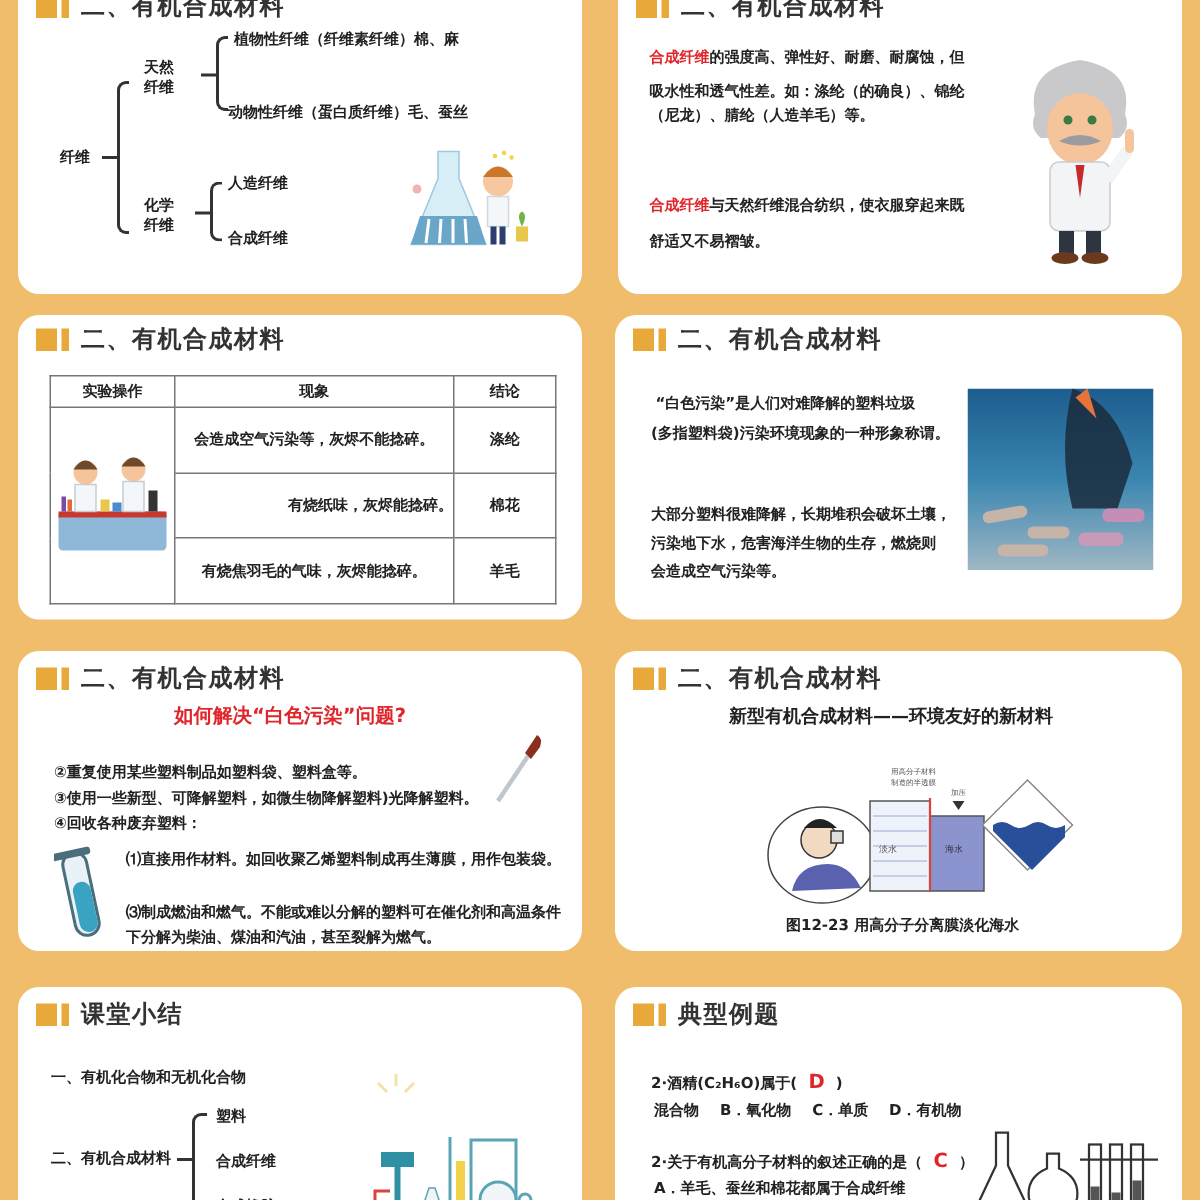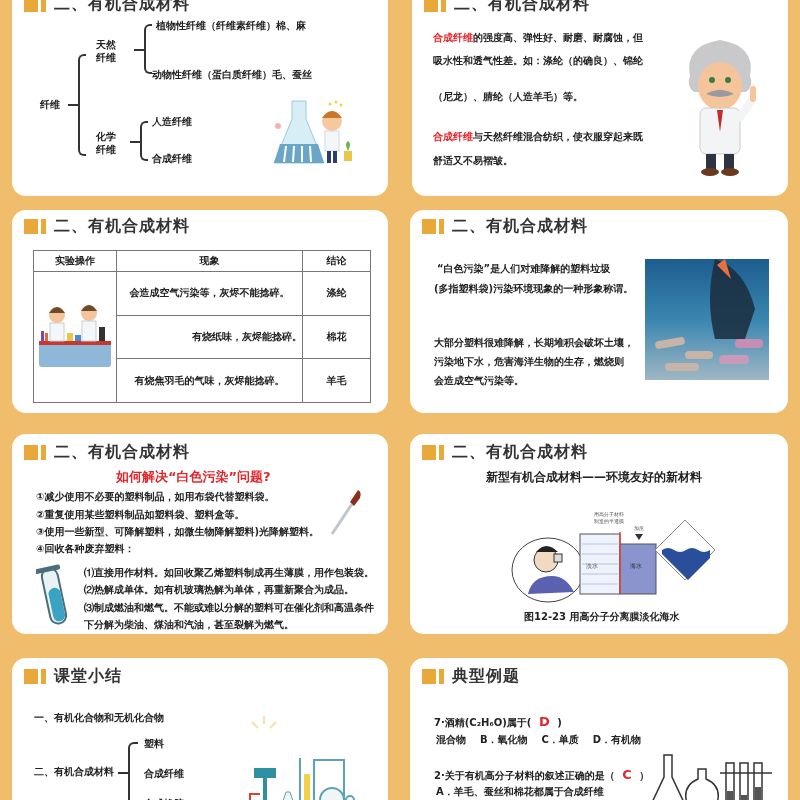--- a/index.html
+++ b/index.html
@@ -75,21 +75,21 @@
 
   <div class="cell" style="left:400px;top:0;width:400px;height:205px;">
     <div class="panel" style="left:12px;top:-14px;width:376px;height:210px;">
       <div class="hdr" style="top:8px;">
         <span class="m1"></span>
           <span class="m2"></span>
         <span class="t">二、有机合成材料</span>
       </div>
       <div class="txt" style="left:21px;top:68px;">吸水性和透气性差。如：涤纶（的确良）、锦纶</div>
       <div class="txt" style="left:21px;top:45px;"><span class="red">合成纤维</span><span>的强度高、弹性好、耐磨、耐腐蚀，但</span></div>
-      <div class="txt" style="left:21px;top:104px;text-align:right;">（尼龙）、腈纶（人造羊毛）等。</div>
+      <div class="txt" style="left:21px;top:84px;text-align:right;">（尼龙）、腈纶（人造羊毛）等。</div>
       <div class="txt" style="left:21px;top:144px;"><span class="red">合成纤维</span><span>与天然纤维混合纺织，使衣服穿起来既</span></div>
       <div class="txt" style="left:21px;top:168px;">舒适又不易褶皱。</div>
       <svg class="img" style="left:268px;top:50px;" width="84" height="140" viewBox="0 0 84 140">
         <path d="M10 40 q-6 -30 30 -36 q36 6 30 36 q4 10 -4 16 h-52 q-8 -6 -4 -16z" fill="#c9c9cc"></path>
         <ellipse cx="40" cy="50" rx="22" ry="24" fill="#f6c49a"></ellipse>
         <circle cx="32" cy="44" r="3" fill="#3a7a44"></circle>
           <circle cx="48" cy="44" r="3" fill="#3a7a44"></circle>
         <path d="M26 58 q14 -8 28 0 q-14 6 -28 0z" fill="#9a9aa0"></path>
         <rect x="20" y="72" width="40" height="46" rx="6" fill="#f3f4f6" stroke="#c8ccd2"></rect>
         <polygon points="37,74 43,74 40,96" fill="#c52b2b"></polygon>
@@ -186,26 +186,24 @@
   </div>
 
   <div class="cell" style="left:0;top:420px;width:400px;height:225px;">
     <div class="panel" style="left:12px;top:14px;width:376px;height:200px;">
       <div class="hdr" style="top:8px;">
         <span class="m1"></span>
           <span class="m2"></span>
         <span class="t">二、有机合成材料</span>
       </div>
       <div class="txt red" style="left:104px;top:34px;font-size:13px;">如何解决“白色污染”问题?</div>
-      <div class="txt" style="left:24px;top:56px;">①减少使用不必要的塑料制品，如用布袋代替塑料袋。</div>
       <div class="txt" style="left:24px;top:74px;">②重复使用某些塑料制品如塑料袋、塑料盒等。</div>
       <div class="txt" style="left:24px;top:91px;">③使用一些新型、可降解塑料，如微生物降解塑料)光降解塑料。</div>
       <div class="txt" style="left:24px;top:108px;">④回收各种废弃塑料：</div>
       <div class="txt" style="left:72px;top:132px;">⑴直接用作材料。如回收聚乙烯塑料制成再生薄膜，用作包装袋。</div>
-      <div class="txt" style="left:72px;top:149px;">⑵热解成单体。如有机玻璃热解为单体，再重新聚合为成品。</div>
       <div class="txt" style="left:72px;top:184px;">下分解为柴油、煤油和汽油，甚至裂解为燃气。</div>
       <div class="txt" style="left:72px;top:167px;">⑶制成燃油和燃气。不能或难以分解的塑料可在催化剂和高温条件</div>
       <svg class="img" style="left:316px;top:54px;" width="36" height="50" viewBox="0 0 36 50">
         <line x1="4" y1="46" x2="24" y2="16" stroke="#bfc6cc" stroke-width="3"></line>
         <path d="M22 14 l8 -12 q4 2 2 8 l-6 8z" fill="#8a2f1e"></path>
       </svg>
       <svg class="img" style="left:24px;top:128px;" width="44" height="70" viewBox="0 0 44 70">
         <rect x="10" y="6" width="16" height="56" rx="8" transform="rotate(-12 18 34)" fill="#e9f3f7" stroke="#4b6e7d" stroke-width="2"></rect>
         <rect x="13" y="26" width="12" height="34" rx="6" transform="rotate(-12 18 34)" fill="#3ba3c2"></rect>
         <rect x="4" y="4" width="26" height="5" rx="2" transform="rotate(-12 18 34)" fill="#4b6e7d"></rect>
@@ -285,21 +283,21 @@
   </div>
 
   <div class="cell" style="left:400px;top:645px;width:400px;height:155px;">
     <div class="panel" style="left:10px;top:13px;width:378px;height:160px;">
       <div class="hdr" style="top:8px;">
         <span class="m1"></span>
           <span class="m2"></span>
         <span class="t">典型例题</span>
       </div>
       <div class="txt" style="left:24px;top:56px;">
-        <span>7·酒精(C₂H₆O)属于(</span>
+        <span>2·酒精(C₂H₆O)属于(</span>
         <span class="red" style="font-size:13px;margin:0 4px;">D</span>
         <span>)</span>
       </div>
       <div class="txt" style="left:26px;top:75px;white-space:pre;">混合物    B．氧化物    C．单质    D．有机物</div>
       <div class="txt" style="left:24px;top:109px;text-align:center;">
         <span>2·关于有机高分子材料的叙述正确的是（</span>
         <span class="red" style="font-size:13px;margin:0 4px;">C</span>
         <span>）</span>
       </div>
       <div class="txt" style="left:26px;top:127px;">A．羊毛、蚕丝和棉花都属于合成纤维</div>

